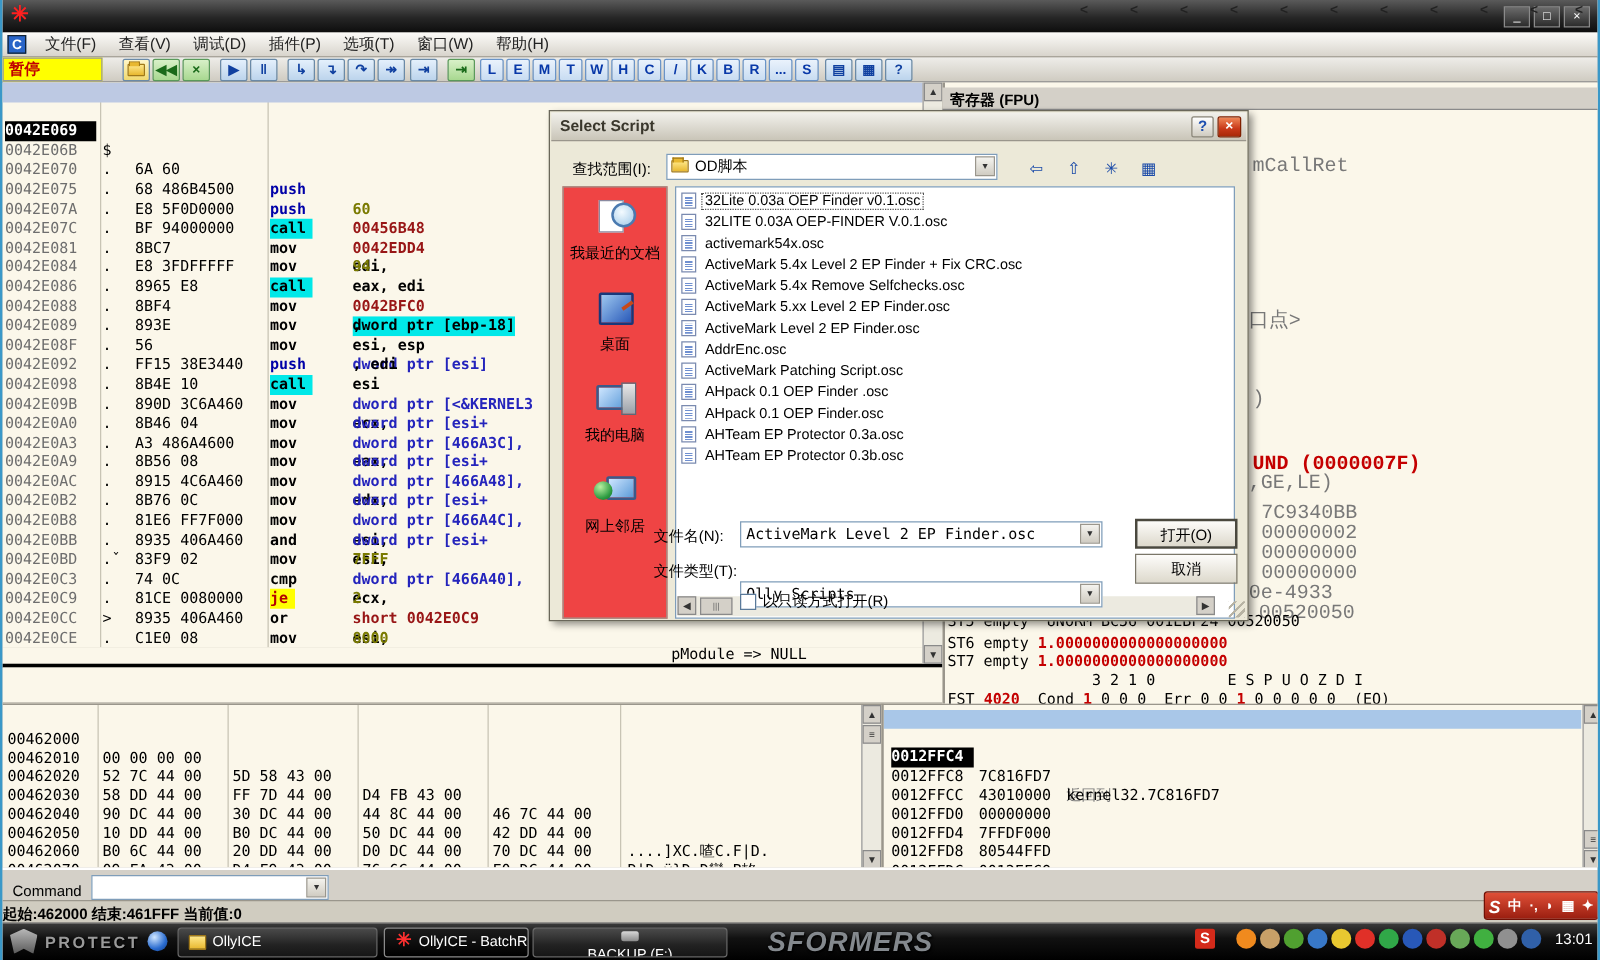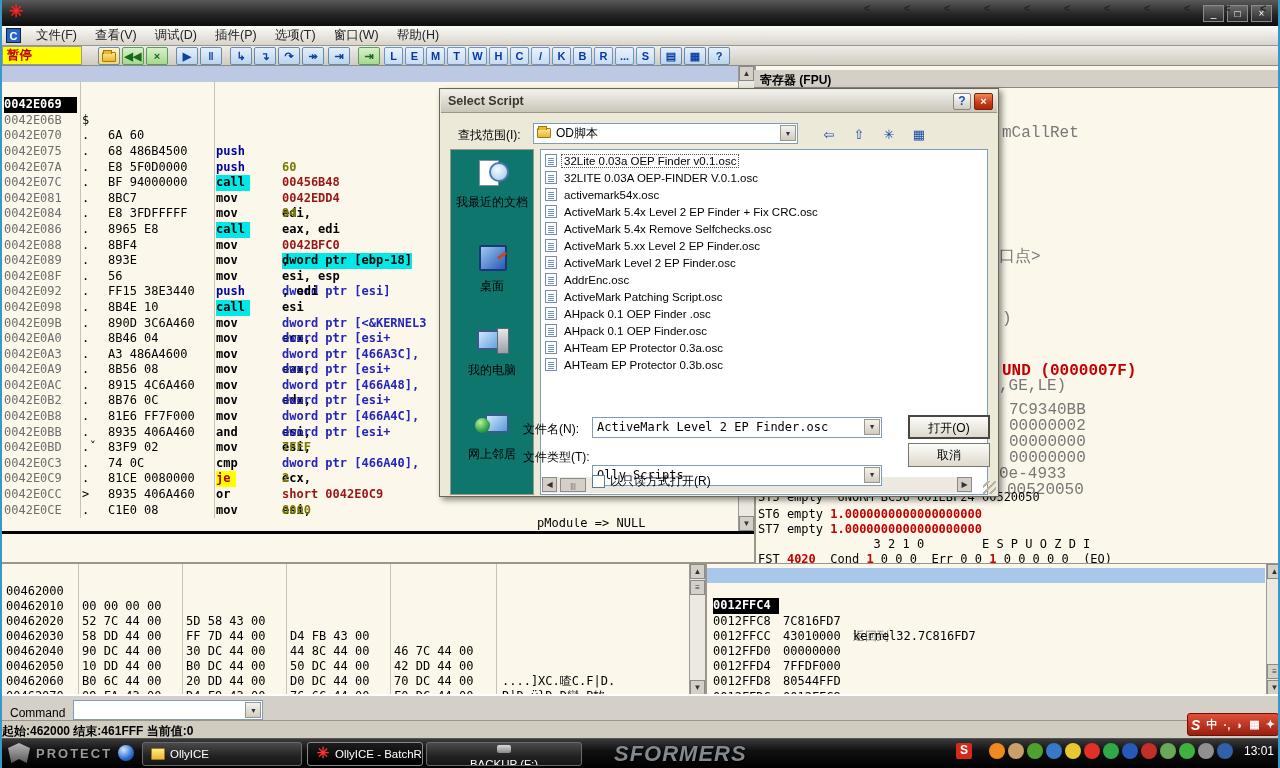--- a/index.html
+++ b/index.html
@@ -139,21 +139,21 @@
 .dlg-help{width:18px;height:17px;background:linear-gradient(#fefefe,#cfcbc0);border:1px solid #8a867a;border-radius:2px;color:#2050b0;font-weight:bold;font-size:12px;text-align:center;line-height:15px}
 .dlg-close{width:19px;height:17px;background:linear-gradient(#F08858,#C83818 60%,#A82808);border:1px solid #802000;border-radius:2px;color:#fff;font-weight:bold;font-size:11px;text-align:center;line-height:15px}
 .dlg-label{position:absolute;font-size:12px;color:#000}
 .lookin-label{left:18px;top:38px}
 .lookin-combo{position:absolute;left:93px;top:34px;width:265px;height:21px;background:#fff;border:1px solid #7F9DB9;font-size:12px;line-height:19px;padding-left:22px}
 .lookin-folder{position:absolute;left:3px;top:4px;width:14px;height:10px;background:linear-gradient(#FFE88A,#E8B830);border:1px solid #A07818;border-radius:1px}
 .lookin-folder::before{content:"";position:absolute;left:0;top:-3px;width:7px;height:3px;background:#E8B830;border:1px solid #A07818;border-bottom:none}
 .dlg-nav{position:absolute;top:36px;display:flex;gap:8px;left:378px}
 .navbtn{width:22px;height:20px;font-size:13px;text-align:center;line-height:19px;color:#1a4aa8}
 
-.places{position:absolute;left:10px;top:60px;width:84px;height:346px;background:#0f766e;border:1px solid #9a968c;display:flex;flex-direction:column;align-items:center;padding-top:10px;gap:33px}
+.places{position:absolute;left:10px;top:60px;width:84px;height:346px;background:#ef4444;border:1px solid #9a968c;display:flex;flex-direction:column;align-items:center;padding-top:10px;gap:22px}
 .place{display:flex;flex-direction:column;align-items:center;gap:4px}
 .place .lbl{font-size:12px;color:#000}
 .pic{width:34px;height:30px;position:relative}
 .k-recent::before{content:"";position:absolute;left:4px;top:0;width:18px;height:24px;background:#fff;border:1px solid #8a8aa0}
 .k-recent::after{content:"";position:absolute;right:0;top:2px;width:16px;height:16px;border-radius:50%;background:radial-gradient(circle at 40% 35%,#f4fbff,#9ec8e8);border:2px solid #4a7ab0}
 .k-desktop::before{content:"";position:absolute;left:4px;top:1px;width:24px;height:22px;background:linear-gradient(135deg,#9ec8f0,#2858b8);border:2px solid #18387a;border-radius:2px}
 .k-desktop::after{content:"";position:absolute;right:2px;top:10px;width:10px;height:3px;background:#c84818;transform:rotate(-35deg)}
 .k-mypc::before{content:"";position:absolute;left:2px;top:2px;width:22px;height:16px;background:linear-gradient(135deg,#cfe6ff,#5a9ad8);border:2px solid #3a5a8a;border-radius:2px}
 .k-mypc::after{content:"";position:absolute;right:0;top:0;width:10px;height:24px;background:linear-gradient(#e8e8e8,#9aa0a8);border:1px solid #5a6a7a}
 .k-net::before{content:"";position:absolute;right:0;top:2px;width:20px;height:15px;background:linear-gradient(135deg,#cfe6ff,#5a9ad8);border:2px solid #3a5a8a;border-radius:2px}

